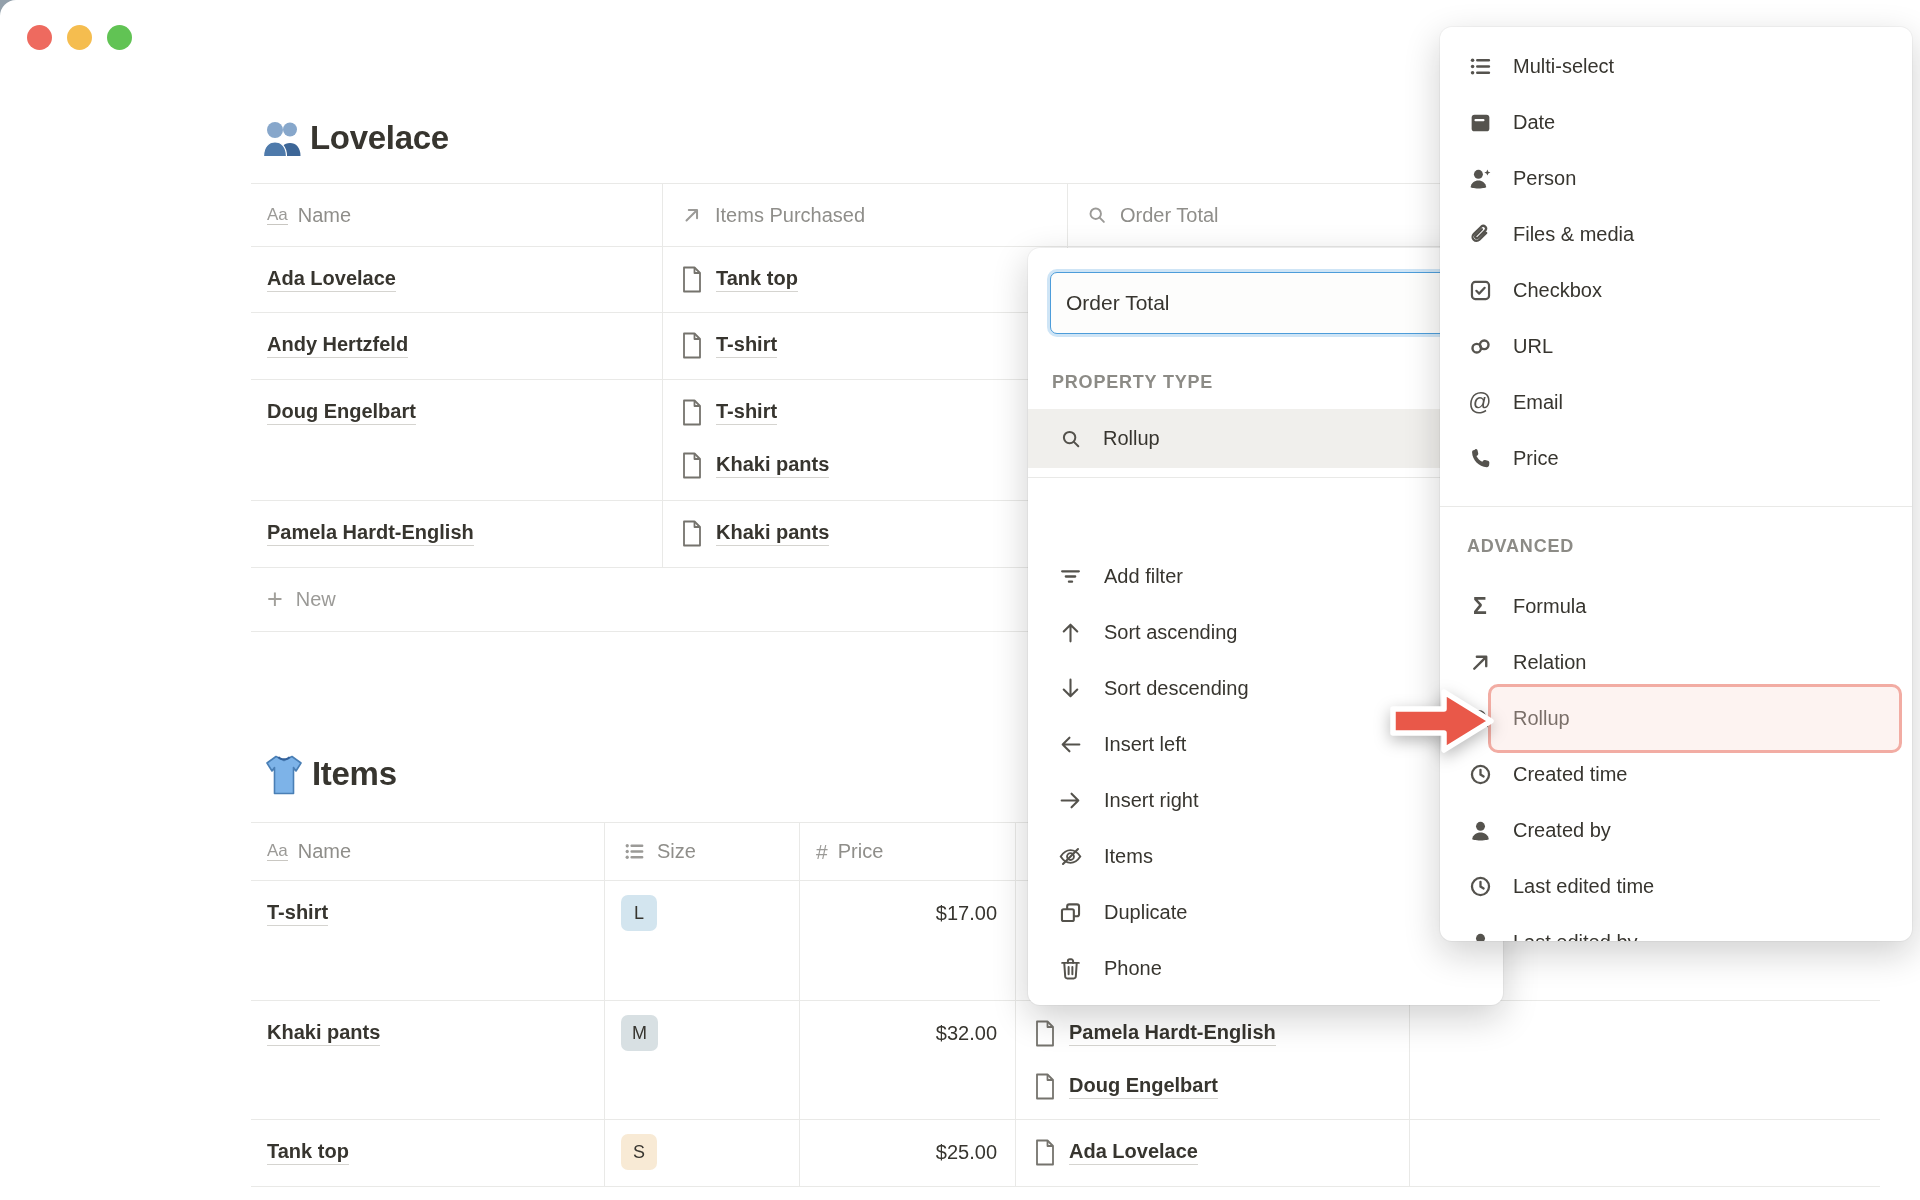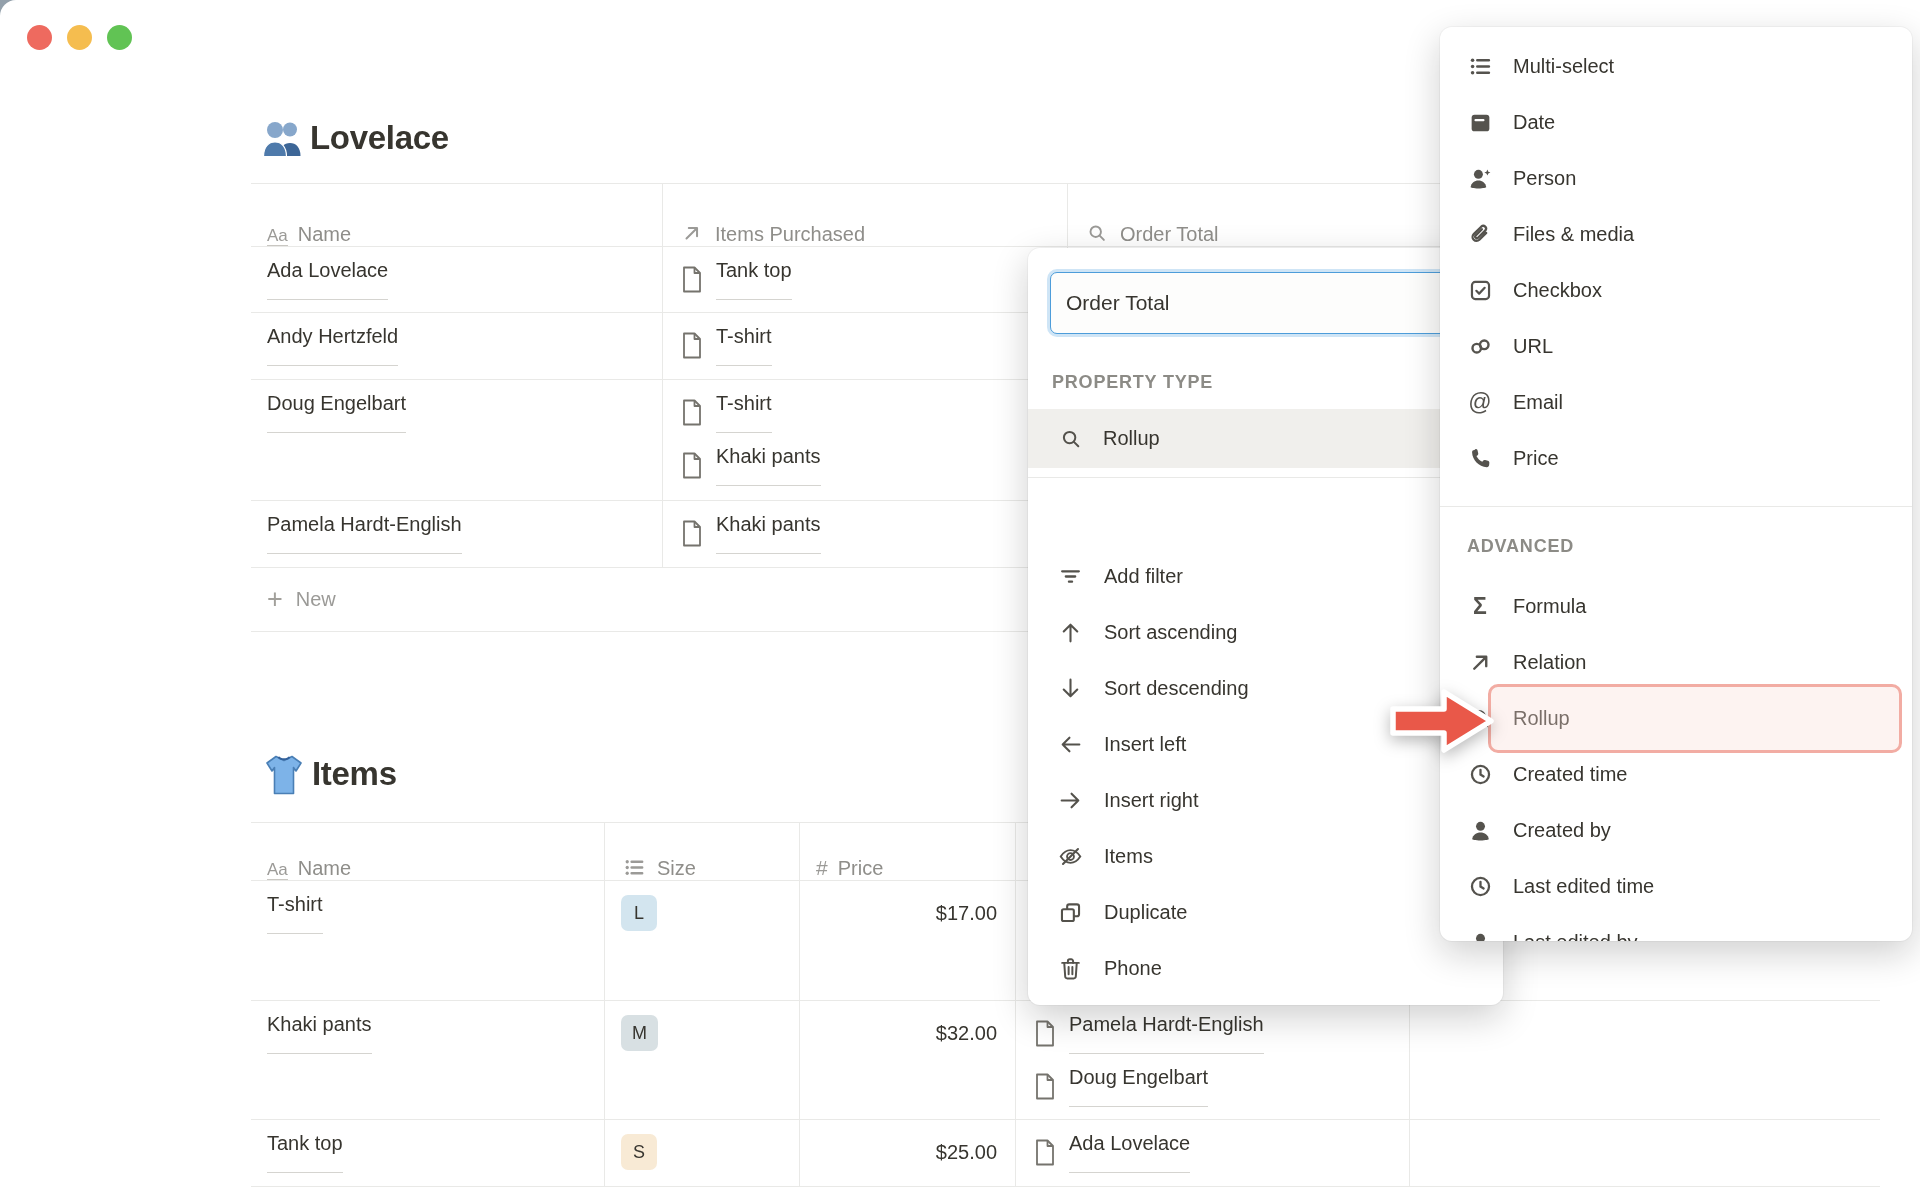--- a/index.html
+++ b/index.html
@@ -20,25 +20,25 @@
   .dots{position:absolute;left:1471px;top:133px;display:flex;gap:3px;z-index:4;cursor:pointer}
   .dot{width:7px;height:7px;border-radius:50%;background:#b6b4ae}
 
   
   .tbl{position:absolute;left:251px;width:1629px;z-index:1}
   .trow{display:grid;border-bottom:1px solid var(--div);box-sizing:border-box}
   .cust-cols{grid-template-columns:412px 405px 397px 415px}
   .itms-cols{grid-template-columns:354px 195px 216px 394px 470px}
   .thead{border-top:1px solid var(--div)}
   .vline{border-right:1px solid var(--div)}
-  .hcell{display:flex;align-items:flex-end;gap:10px;padding:0 16px;color:var(--gray);font-size:20px;box-sizing:border-box;overflow:hidden;white-space:nowrap}
+  .hcell{display:flex;align-items:center;gap:10px;padding:0 16px;color:var(--gray);font-size:20px;box-sizing:border-box;overflow:hidden;white-space:nowrap}
   .cell{box-sizing:border-box;padding:14px 16px 0;display:flex;flex-direction:column;gap:17px;align-items:flex-start;overflow:hidden}
   .cell.num{align-items:flex-end;padding-right:18px}
   .entry{height:36px;display:flex;align-items:center;gap:11px;white-space:nowrap}
-  .plink{font-size:20px;font-weight:400;border-bottom:1.5px solid #d5d4d0;padding-bottom:17px;cursor:pointer}
+  .plink{font-size:20px;font-weight:700;border-bottom:1.5px solid #d5d4d0;padding-bottom:1px;cursor:pointer}
   .pricetxt{font-size:20px}
   .chip{height:36px;min-width:36px;padding:0 11px;border-radius:7px;display:flex;align-items:center;justify-content:center;font-size:18px;box-sizing:border-box}
   .chip-blue{background:#d3e5ef}.chip-gray{background:#d8e0e3}.chip-yellow{background:#f8ead5}
   .newrow{height:64px;display:flex;align-items:center;gap:13px;padding-left:16px;color:#9b9a97;font-size:20px;border-bottom:1px solid var(--div);box-sizing:border-box;cursor:pointer}
   .plusglyph{font-size:27px;font-weight:300;color:#a2a09b;line-height:1}
   .aa{font-size:17px;font-weight:500;color:#9b9a97;border-bottom:1.5px solid #c9c7c2;padding-bottom:1px;line-height:1}
   .hash{font-size:21px;font-weight:500;color:#9b9a97}
   .addcol{font-size:26px;font-weight:300;color:#9b9a97}
 
   

